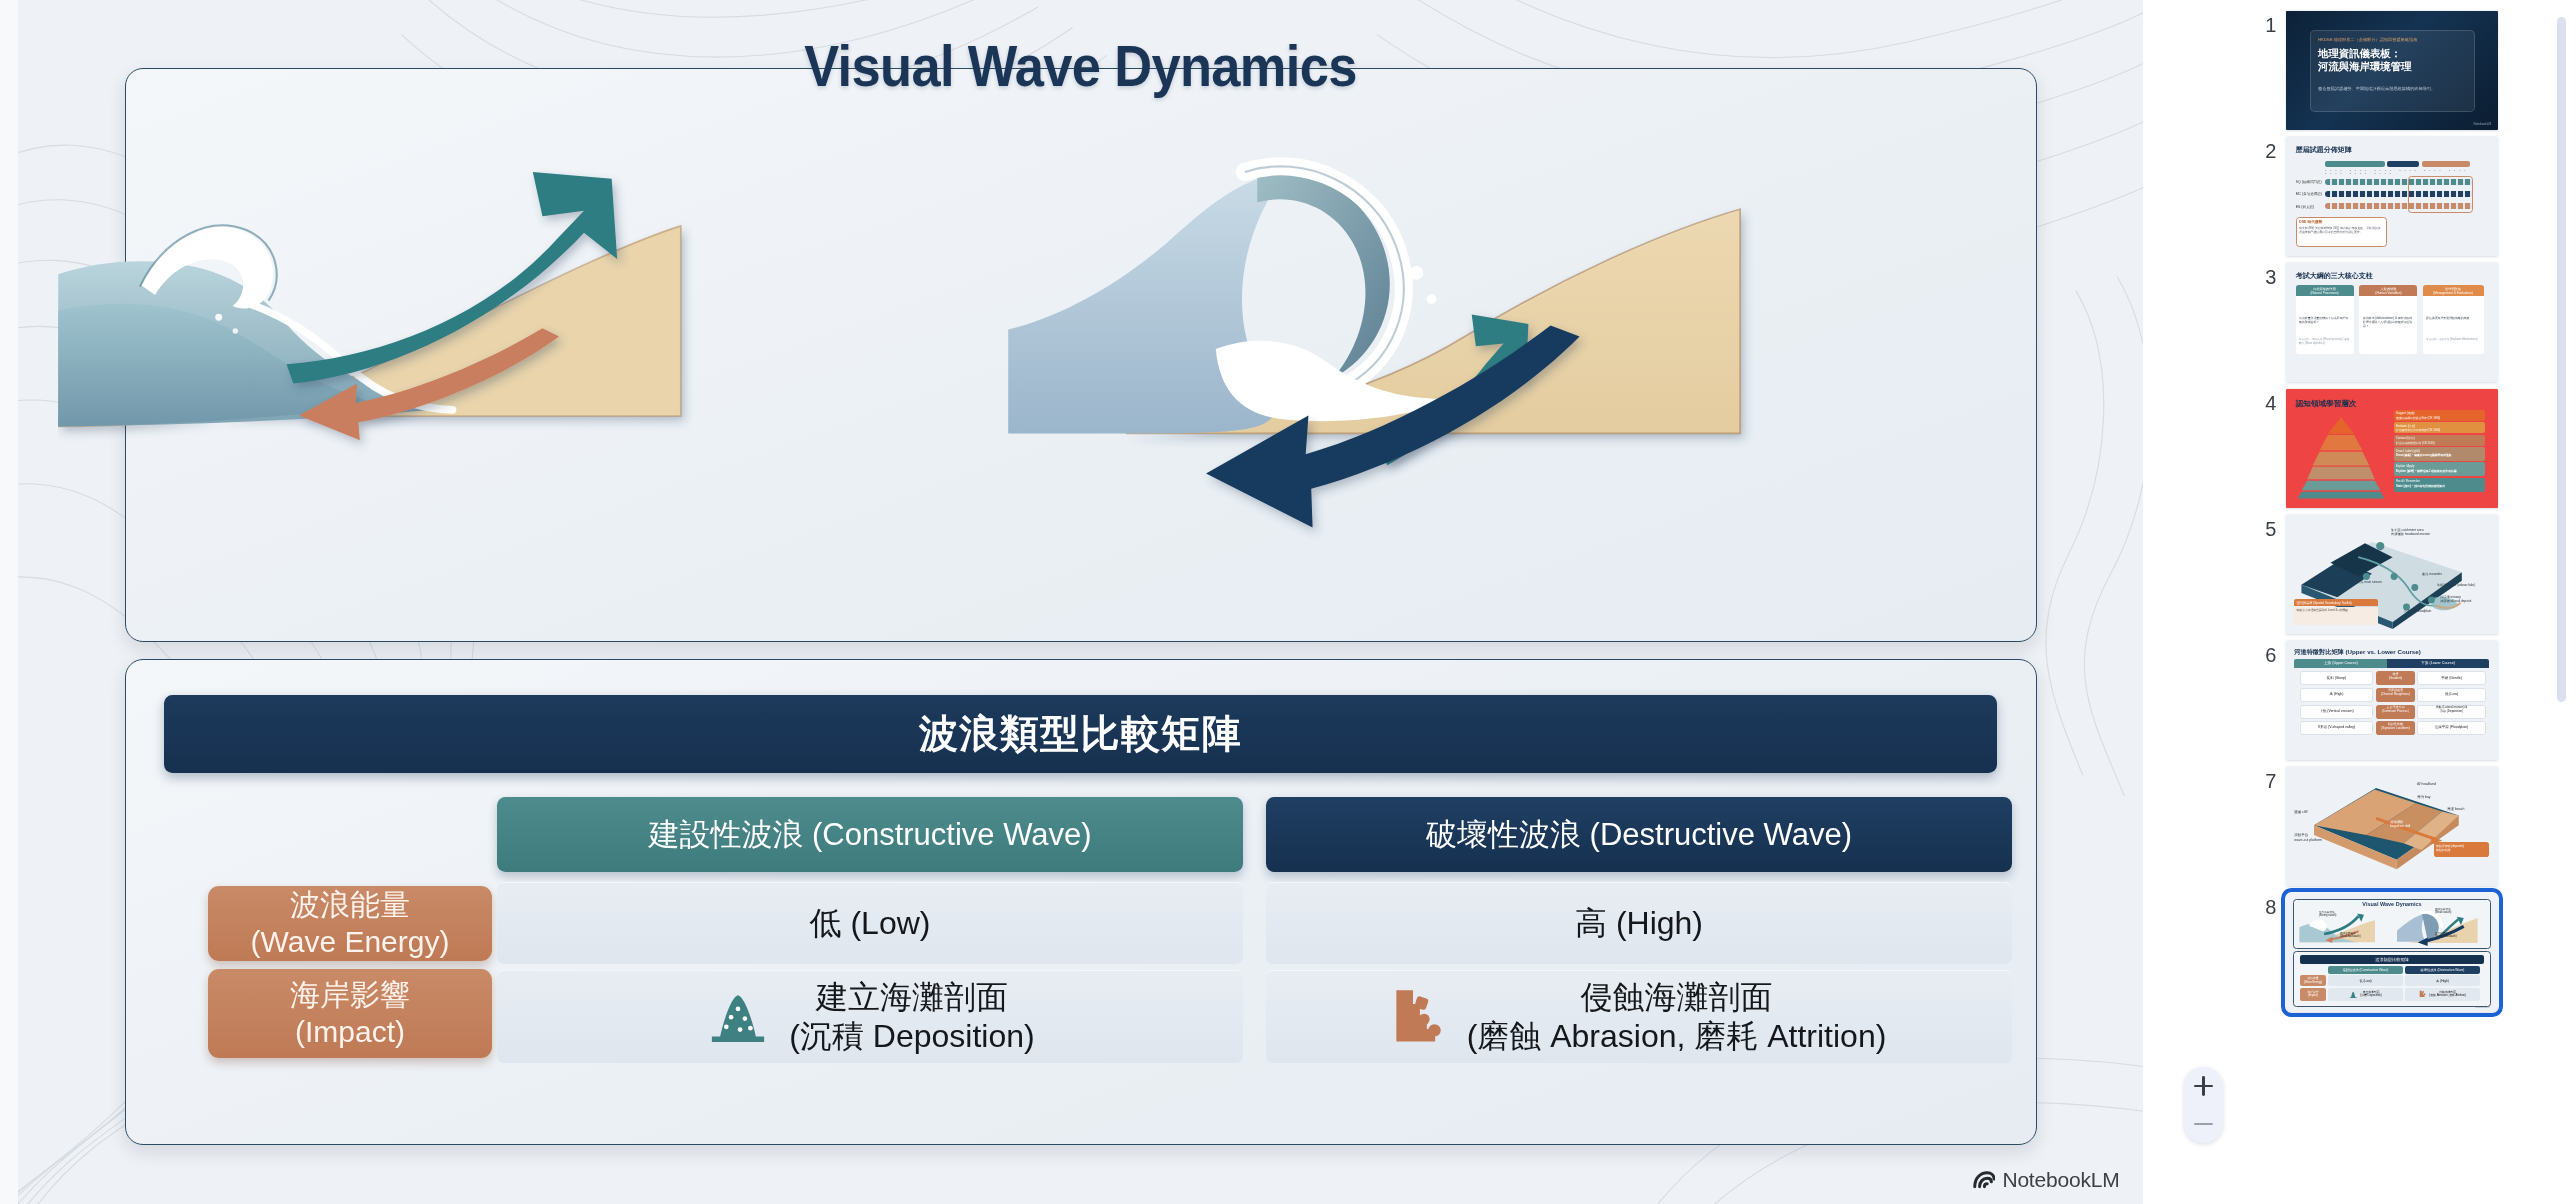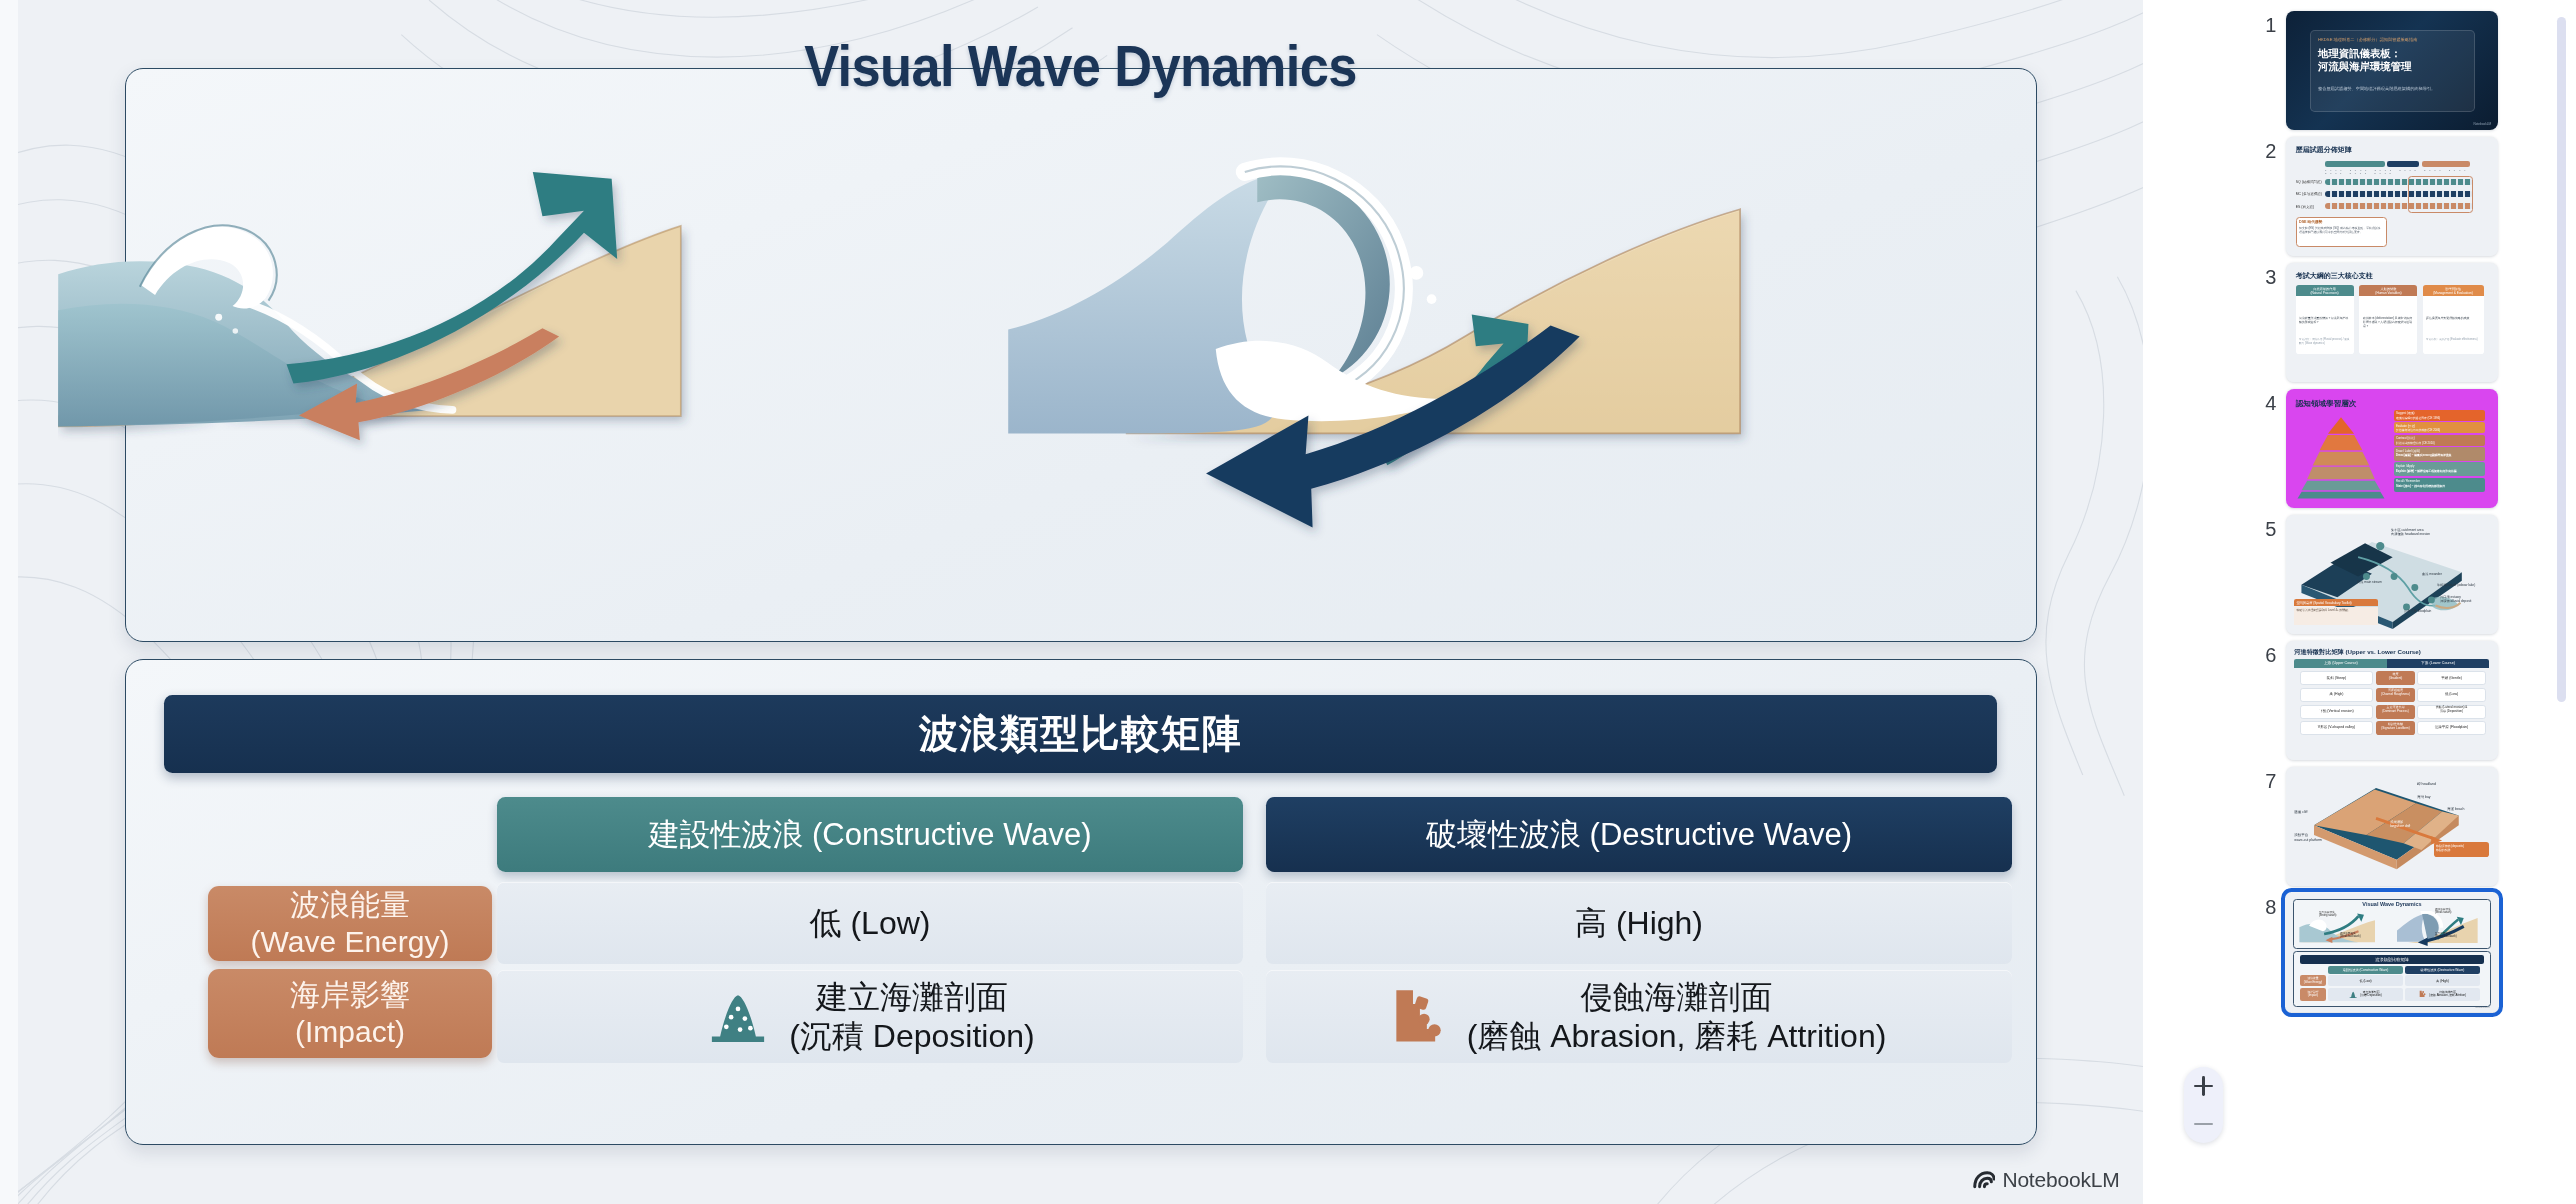--- a/index.html
+++ b/index.html
@@ -163,21 +163,21 @@
     overflow:hidden;
   }
   .thumb-row { position:absolute; left:0; width: 305px; display:flex; align-items:flex-start; }
   .thumb-num {
     width: 37px; flex:0 0 37px; text-align:right; padding-right: 9.7px;
     font-size: 20px; color:#3b4048; padding-top: 2.8px;
   }
   .thumb {
     position:relative;
     width: 212px; height: 119px;
-    border-radius: 8px;
+    border-radius: 1px;
     overflow:hidden;
     background:#eef1f5;
     box-shadow: 0 0.7px 2.8px rgba(40,55,80,.18);
   }
   .thumb.selected { outline: 4.2px solid #1b62d4; outline-offset: 1.4px; border-radius:5.5px; }
   .thumb-inner { position:absolute; inset:0; }
 
   .tminiheading{
     position:absolute; font-weight:700; color:#16304f;
   }
@@ -448,21 +448,21 @@
           <div style="position:absolute;left:140px;top:53px;width:54px;font-size:2.9px;color:#3b454f;line-height:1.45">評估保護海岸免受侵蝕策略的成效</div>
           <div style="position:absolute;left:13px;top:75px;width:51px;font-size:2.6px;color:#93a0ad;line-height:1.4">常見詞彙：河流作用 (Fluvial process) / 波浪動力 (Wave dynamics)</div>
           <div style="position:absolute;left:140px;top:75px;width:54px;font-size:2.6px;color:#93a0ad;line-height:1.4">常見技能：成效評估 (Evaluate effectiveness)</div>
         </div>
       </div>
     </div>
 
     <div class="thumb-row" style="top:389px">
       <div class="thumb-num">4</div>
       <div class="thumb">
-        <div class="thumb-inner" style="background:#d946ef">
+        <div class="thumb-inner" style="background:#ef4444">
           <div class="tminiheading" style="left:9.7px;top:9.7px;font-size:7.6px">認知領域學習層次</div>
           <svg style="position:absolute;left:9.7px;top:23.5px" width="90" height="87" viewBox="0 0 130 126">
             <path d="M65 6 L84 30 L46 30 Z" fill="#e4642b"></path>
             <path d="M46 32 L84 32 L96 54 L34 54 Z" fill="#e1783f"></path>
             <path d="M34 56 L96 56 L106 76 L24 76 Z" fill="#d08a58"></path>
             <path d="M24 78 L106 78 L114 96 L16 96 Z" fill="#bf8e6a"></path>
             <path d="M16 98 L114 98 L122 112 L8 112 Z" fill="#6a9b97"></path>
             <path d="M8 114 L122 114 L128 124 L2 124 Z" fill="#4d8b8c"></path>
           </svg>
           <div style="position:absolute;left:108px;top:21px;width:91px;height:11px;background:#e4642b;border-radius:2.1px"></div>

